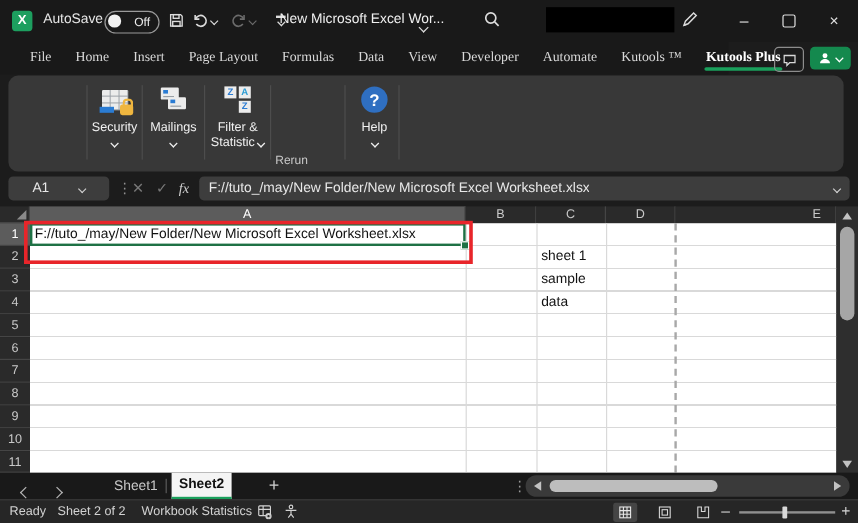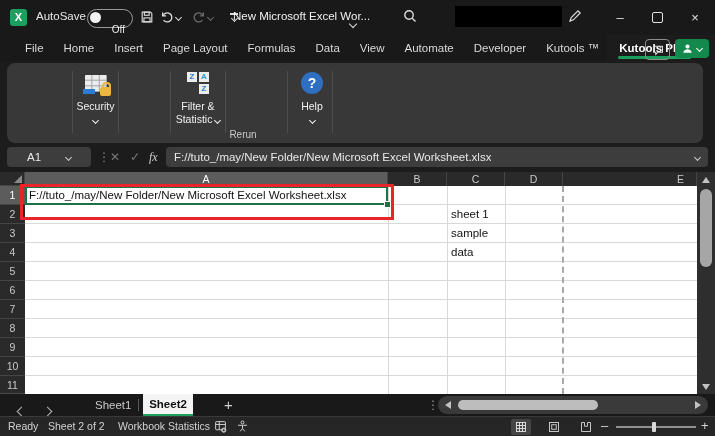--- a/index.html
+++ b/index.html
@@ -15,33 +15,33 @@
   .chev-left{display:inline-block;width:6px;height:6px;border-left:1.6px solid currentColor;border-bottom:1.6px solid currentColor;transform:rotate(45deg);}
   .chev-right{display:inline-block;width:6px;height:6px;border-right:1.6px solid currentColor;border-top:1.6px solid currentColor;transform:rotate(45deg);}
 
   
   .titlebar{left:0;top:0;width:715px;height:35px;background:#191919;color:#e6e6e6;}
   .titlebar .txt{font-size:11.5px;}
   .excel-logo{left:10px;top:9px;width:17px;height:17px;border-radius:3px;background:#1d9f5f;color:#fff;font-weight:bold;font-size:11px;text-align:center;line-height:17px;}
   .autosave-label{left:36px;top:10px;}
   .toggle{left:87px;top:9px;width:44px;height:17px;border:1px solid #9a9a9a;border-radius:10px;}
   .toggle .knob{position:absolute;left:2px;top:2px;width:11px;height:11px;border-radius:50%;background:#f2f2f2;}
-  .toggle .state{position:absolute;right:7px;top:14px;font-size:10px;color:#eee;}
+  .toggle .state{position:absolute;right:7px;top:4px;font-size:10px;color:#eee;}
   .qat-btn{top:8px;width:18px;height:18px;display:flex;align-items:center;justify-content:center;color:#dcdcdc;}
   .dim{color:#6b6b6b !important;}
   .win-title{left:233px;top:10px;color:#f0f0f0;}
   .title-chev{left:350px;top:14px;color:#ddd;}
   .search-btn{left:402px;top:8px;}
   .redacted{left:455px;top:6px;width:107px;height:21px;background:#000;}
   .pen-btn{left:567px;top:8px;}
   .winctl{top:7px;width:30px;height:21px;display:flex;align-items:center;justify-content:center;color:#e2e2e2;font-size:13px;}
   .max-box{width:9px;height:9px;border:1.3px solid #e2e2e2;border-radius:2px;}
 
   
-  .menubar{left:0;top:35px;width:607px;height:27px;background:#191919;display:flex;align-items:center;padding-left:15px;box-sizing:border-box;}
+  .menubar{left:0;top:35px;width:607px;height:27px;background:#191919;display:flex;align-items:center;padding-left:15px;box-sizing:border-box;font-family:Liberation Serif, serif;}
   .menu-tab{font-size:11.5px;color:#d9d9d9;padding:5px 10px 7px 10px;position:relative;white-space:nowrap;}
   .menu-tab.active{color:#fff;font-weight:bold;}
   .menu-tab.active::after{content:"";position:absolute;left:9px;right:9px;bottom:2px;height:2.5px;background:#1aa05c;border-radius:2px;}
   .comment-btn{left:645px;top:39px;width:23px;height:19px;border:1px solid #8d8d8d;border-radius:4px;display:flex;align-items:center;justify-content:center;}
   .share-btn{left:675px;top:39px;width:34px;height:19px;background:#14894e;border-radius:4px;display:flex;align-items:center;justify-content:center;gap:4px;color:#fff;}
 
   
   .ribbon-panel{left:7px;top:63px;width:696px;height:80px;background:#383838;border-radius:8px;}
   .rgroup-div{position:absolute;top:8px;bottom:10px;width:1px;background:#4d4d4d;}
   .rbtn{position:absolute;top:5px;text-align:center;color:#f0f0f0;font-size:10.5px;line-height:13px;}
@@ -173,22 +173,22 @@
 </div>
 
 <div class="abs menubar">
   <span class="menu-tab">File</span>
   <span class="menu-tab">Home</span>
   <span class="menu-tab">Insert</span>
   <span class="menu-tab">Page Layout</span>
   <span class="menu-tab">Formulas</span>
   <span class="menu-tab">Data</span>
   <span class="menu-tab">View</span>
+  <span class="menu-tab">Developer</span>
   <span class="menu-tab">Automate</span>
-  <span class="menu-tab">Developer</span>
   <span class="menu-tab">Kutools ™</span>
   <span class="menu-tab active">Kutools Plus</span>
 
 </div>
 <div class="abs comment-btn">
   <svg width="12" height="12" viewBox="0 0 16 16" fill="none" stroke="#d8d8d8" stroke-width="1.4">
     <path d="M2 3h12v8H8l-3 3v-3H2z"></path>
   </svg>
 </div>
 <div class="abs share-btn">
@@ -213,20 +213,36 @@
     <div class="icon-slot">
         <div class="icon-grid">
           <div class="blue-bar"></div>
           <div class="lock"></div>
         </div>
       </div>
     <div>Security</div>
     <div><span class="chev sm"></span></div>
   </div>
 
+  <div class="rbtn" style="left:113px;width:49px;">
+    <div class="icon-slot" style="position:relative;">
+      <div style="position:relative;width:22px;height:20px;">
+        <div class="envelope" style="position:absolute;left:0;top:0;">
+            <div class="dot"></div>
+            <div class="ln"></div>
+          </div>
+        <div class="envelope" style="position:absolute;left:6px;top:8px;">
+            <div class="dot"></div>
+            <div class="ln"></div>
+          </div>
+      </div>
+    </div>
+    <div>Mailings</div>
+    <div><span class="chev sm"></span></div>
+  </div>
 
   <div class="rbtn" style="left:165px;width:52px;">
     <div class="icon-slot">
       <div style="display:flex;flex-direction:column;gap:2px;align-items:center;">
         <div style="display:flex;gap:2px;">
             <div class="za-sq">Z</div>
             <div class="za-sq" style="color:#2b9cd3;">A</div>
           </div>
         <div style="display:flex;gap:2px;">
             <div class="za-sq" style="visibility:hidden;">A</div>

